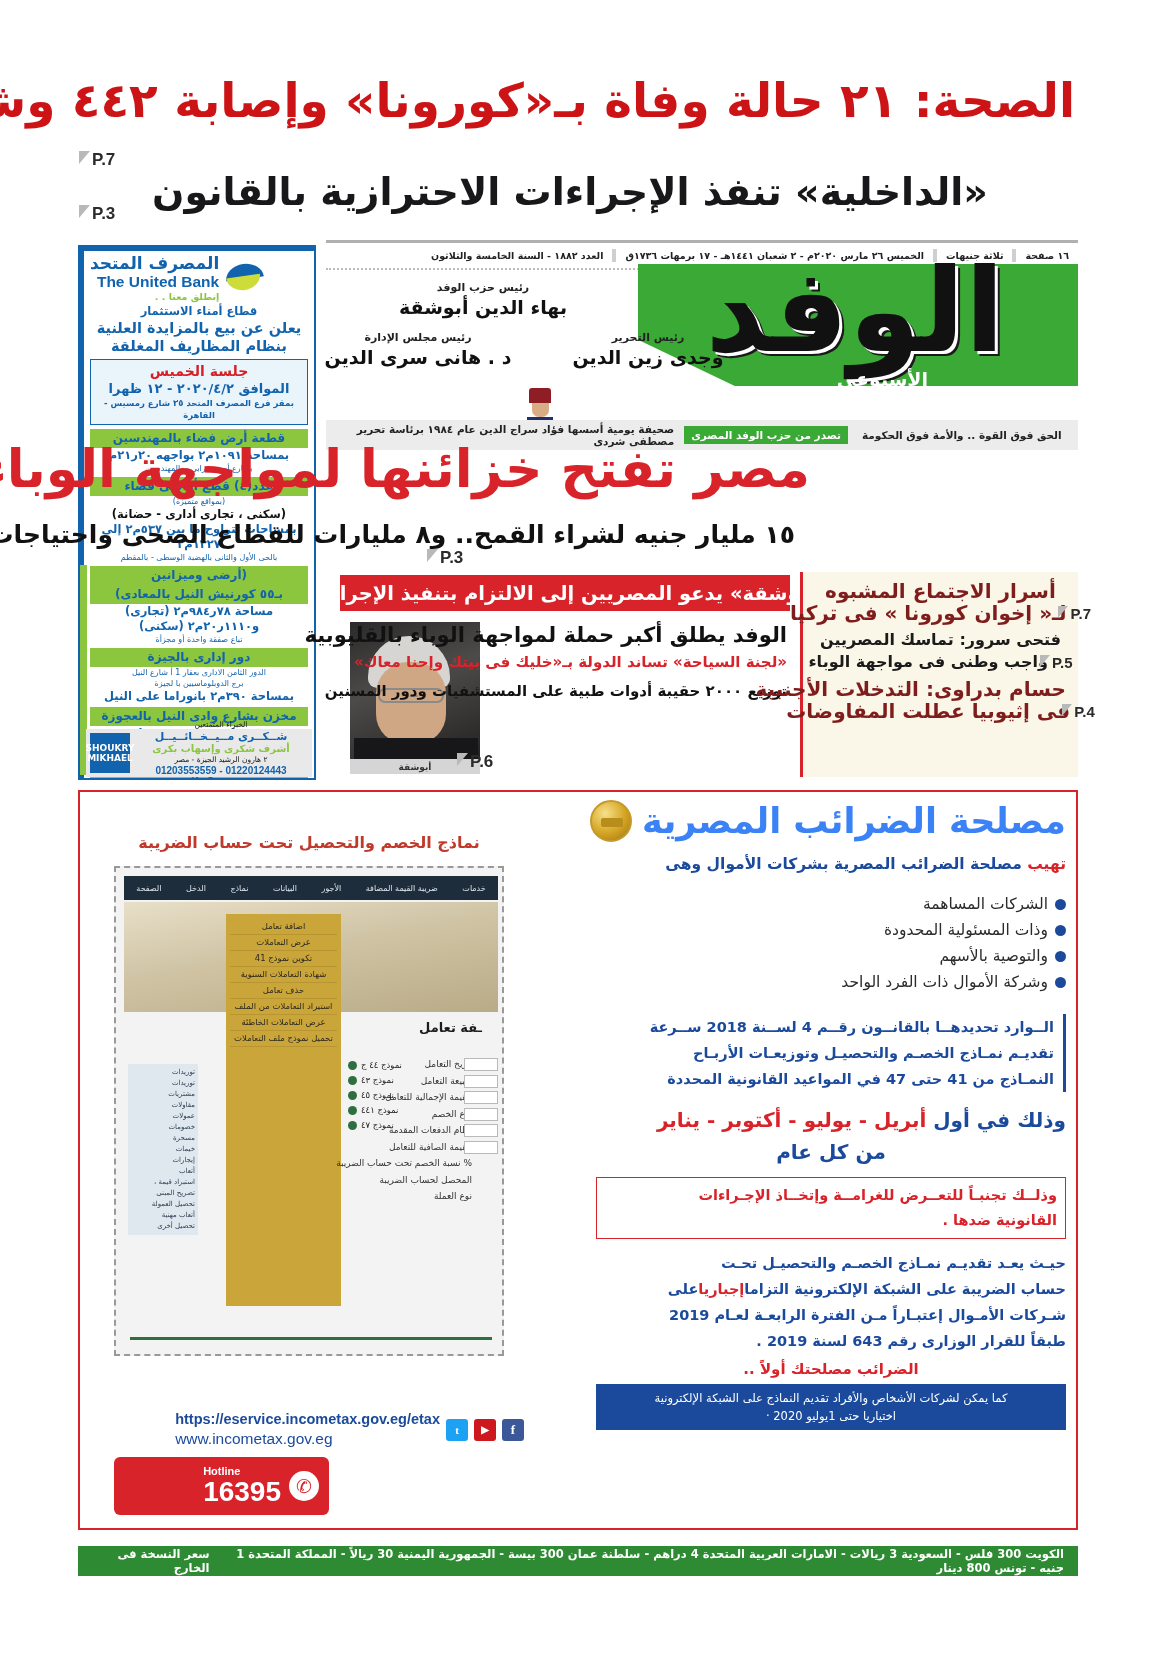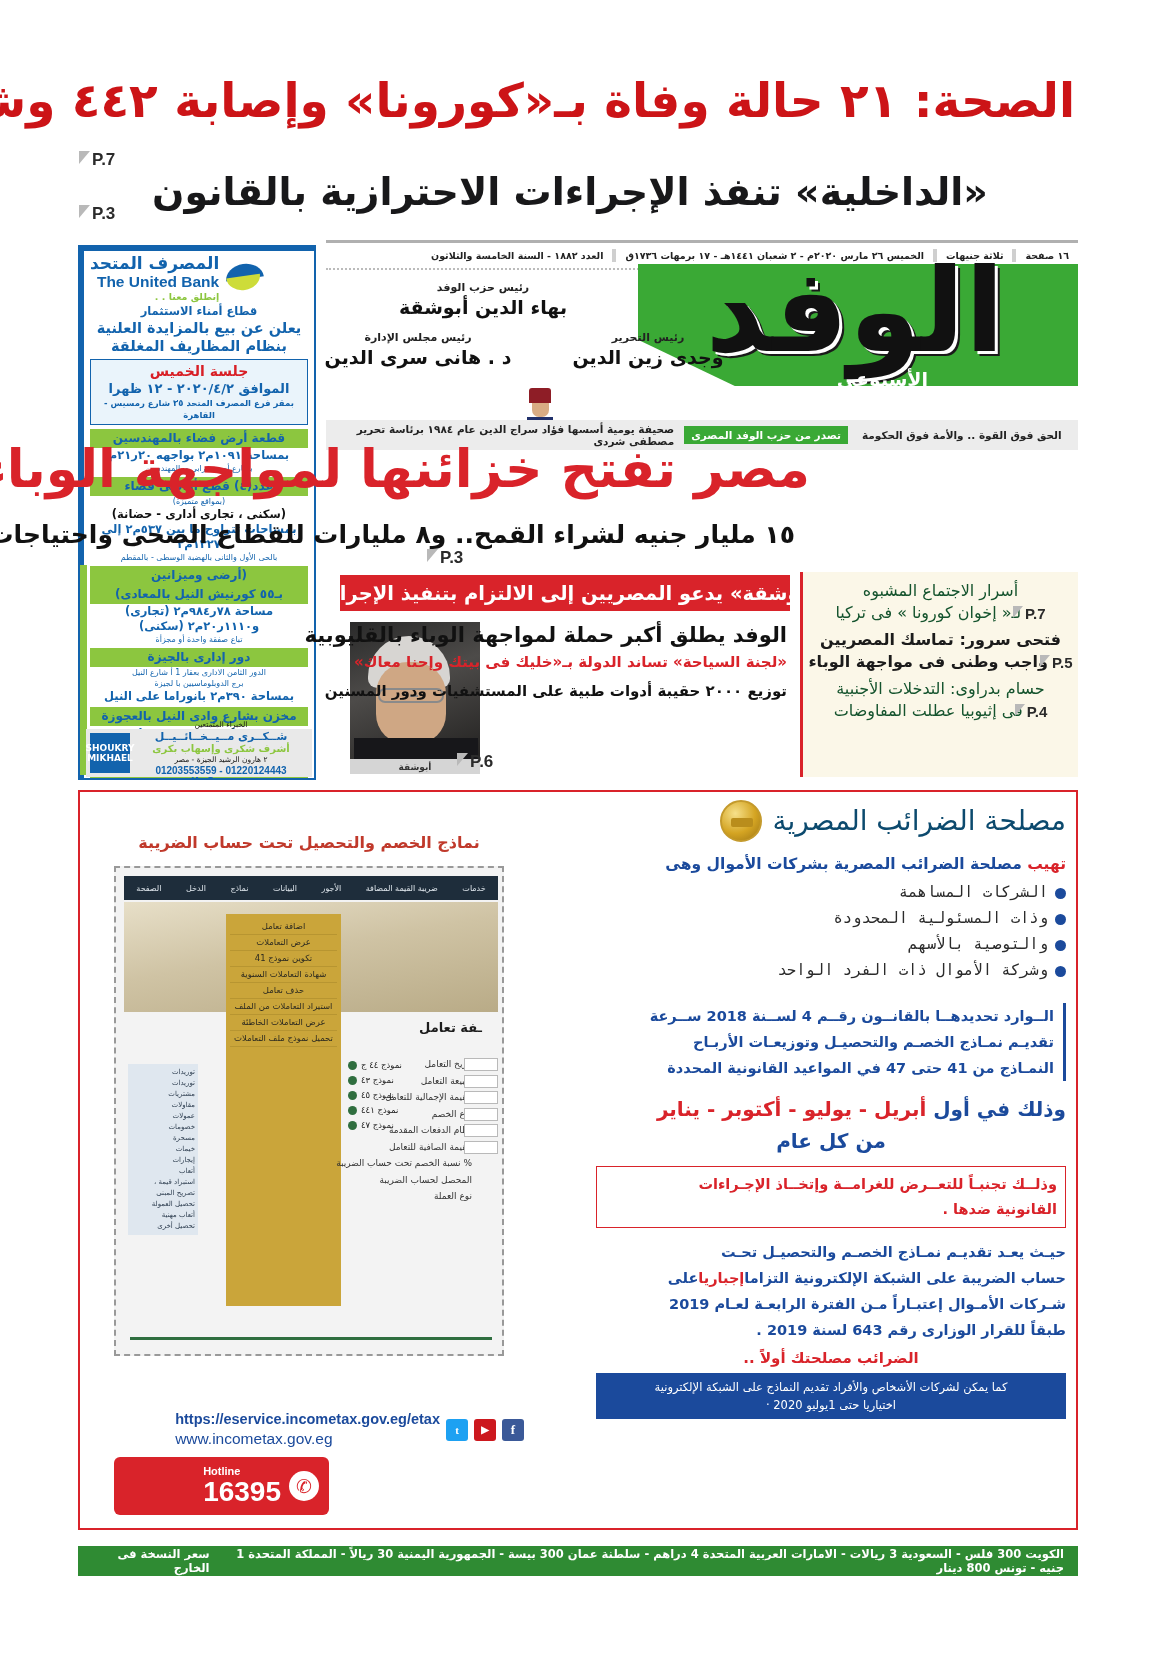--- a/index.html
+++ b/index.html
@@ -158,39 +158,39 @@
   .mc-l3 { color:#111; font-size:15px; font-weight:bold; line-height:25px; margin-top:4px; white-space:nowrap;}
   .pm-d { left:470px; top:752px; }
 
   
   .sidebox {
     position:absolute; left:800px; top:572px; width:278px; height:205px;
     background:#fbf7e8; padding:8px 12px 0 12px; text-align:center;
     border-left:3px solid #d9232a;
   }
   .sb-item { margin-bottom:5px; }
-  .sb-red { color:#14532d; font-size:16px; font-weight:normal; line-height:22px; white-space:nowrap;}
+  .sb-red { color:#7f1d1d; font-size:20px; font-weight:bold; line-height:22px; white-space:nowrap;}
   .sb-dark{ color:#1b1b1b; font-size:16px; font-weight:bold; line-height:22px; white-space:nowrap;}
   .sb-row { position:relative; display:flex; flex-direction:row-reverse; align-items:center; justify-content:center; gap:4px;}
   .sb-pm { font-family:"Liberation Sans",sans-serif; font-size:15px; font-weight:bold; color:#2b2b2b; direction:ltr; position:relative; }
   .sb-pm::before{content:"";position:absolute;right:100%;top:1px;border-left:10px solid #b9b9b9;border-bottom:12px solid transparent;margin-right:2px;}
 
   
   .taxad { position:absolute; left:78px; top:790px; width:1000px; height:740px;
      background:#fff; border:2px solid #d9232a; }
   .tax-right { position:absolute; right:10px; top:8px; width:470px; text-align:right; }
   .tax-title-row { display:flex; flex-direction:row; align-items:center; justify-content:flex-start; gap:10px; }
-  .tax-title { color:#0c4a6e; font-size:28px; font-weight:normal; line-height:38px; white-space:nowrap;}
+  .tax-title { color:#3b82f6; font-size:35px; font-weight:bold; line-height:38px; white-space:nowrap;}
   .tax-seal { width:42px; height:42px; border-radius:50%;
      background:radial-gradient(circle at 35% 30%, #f6e08a 0%, #d4a422 55%, #9c7414 100%);
      border:2px solid #c49a2c; position:relative; flex:none;}
   .tax-seal::after{content:"";position:absolute;left:9px;top:16px;width:22px;height:9px;background:#b98d1c;border-radius:2px;}
   .tax-lead { margin-top:10px; font-size:15.5px; font-weight:bold; line-height:24px; color:#1b4a9c;}
   .tax-lead .rd { color:#d9232a; }
-  .bullets { margin-top:6px;font-family:Liberation Mono, monospace; }
+  .bullets { margin-top:17px; }
   .bl { display:flex; flex-direction:row; align-items:center; justify-content:flex-start; gap:7px; margin-bottom:3px;}
   .bl .dot { width:11px; height:11px; border-radius:50%; background:#1b4a9c; flex:none;}
   .bl span.t { font-size:15.5px; color:#2b2b2b; line-height:23px;}
   .tax-para { margin-top:20px; border-right:3px solid #1b4a9c; padding-right:9px;
       font-size:14.5px; color:#1b4a9c; font-weight:bold; line-height:26px; }
   .tax-months { margin-top:13px; font-size:20px; font-weight:bold; color:#1b4a9c; line-height:30px;}
   .tax-months .rd{ color:#d9232a;}
   .tax-year { text-align:center; font-size:20px; font-weight:bold; color:#1b4a9c; line-height:30px; margin-top:2px;}
   .tax-warn { margin-top:10px; border:1.5px solid #d9232a; padding:5px 8px;
       color:#d9232a; font-size:14.5px; font-weight:bold; line-height:25px;}

